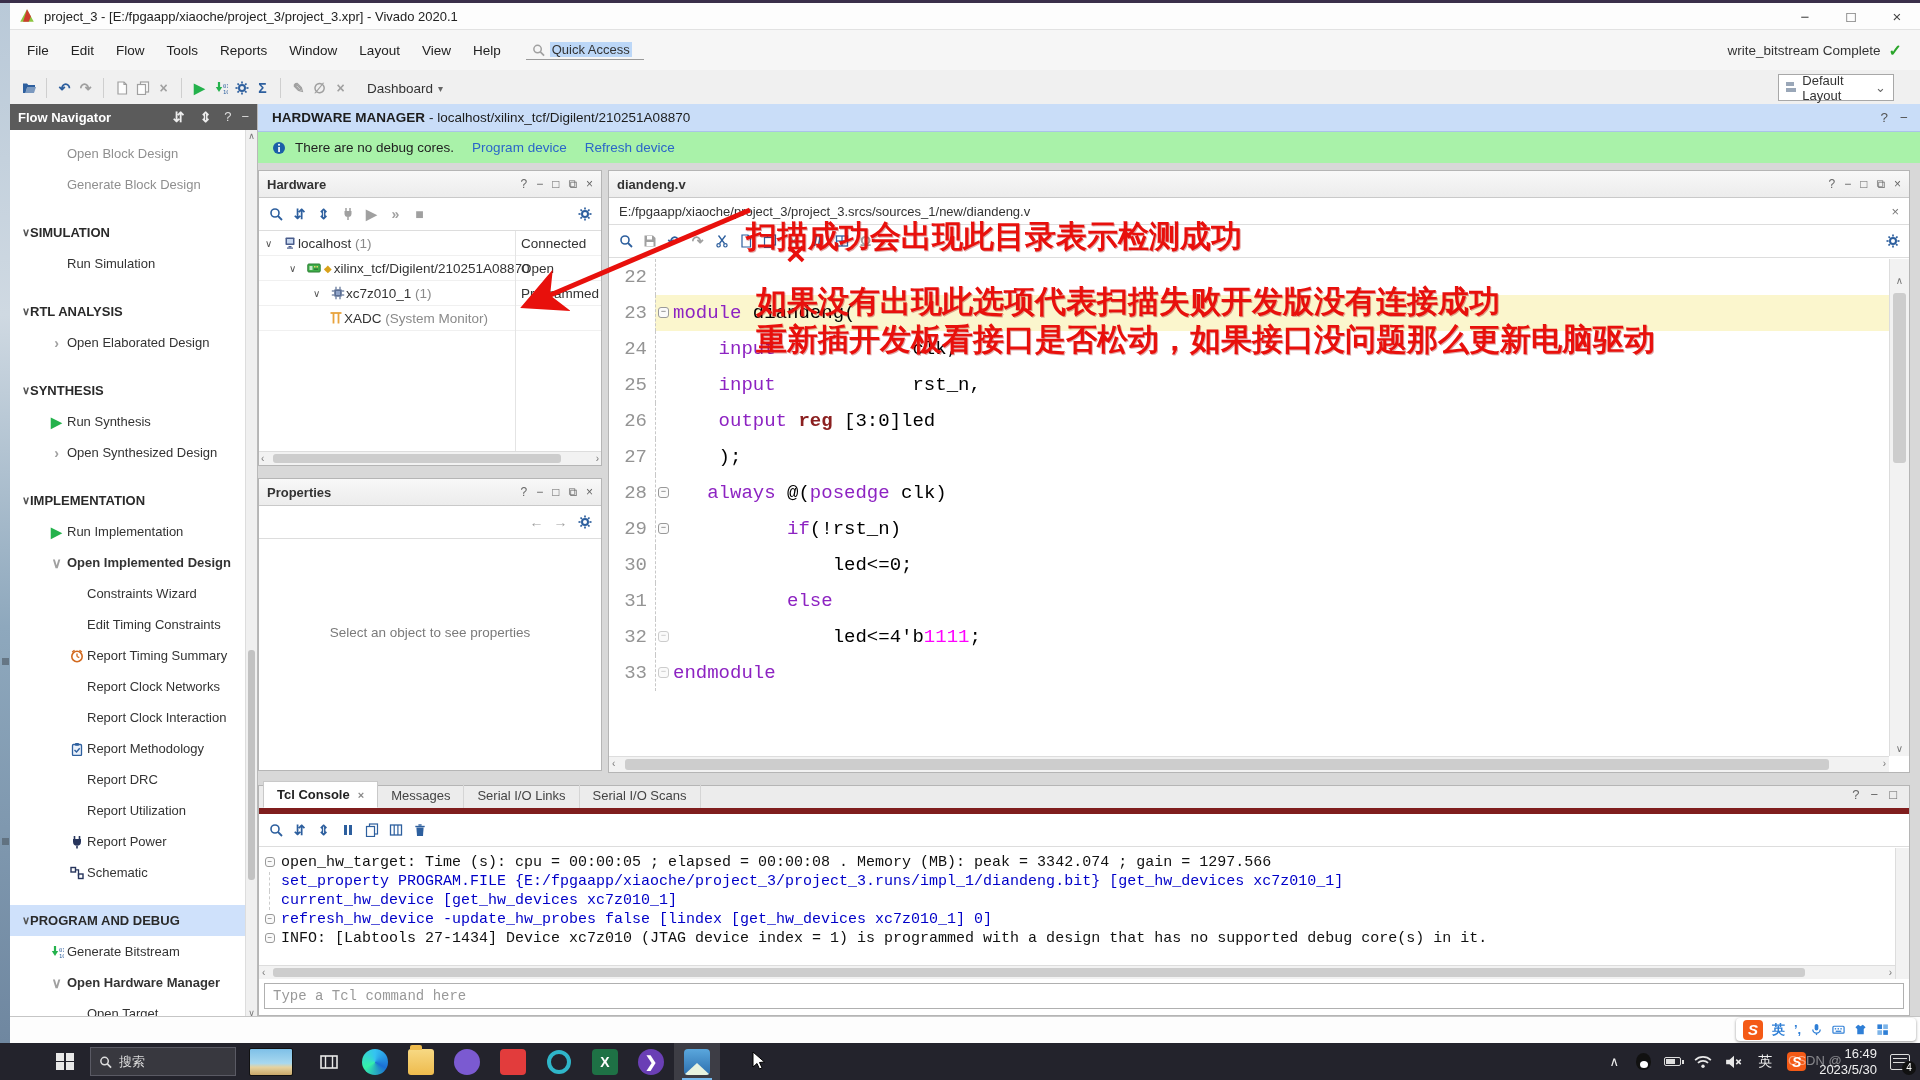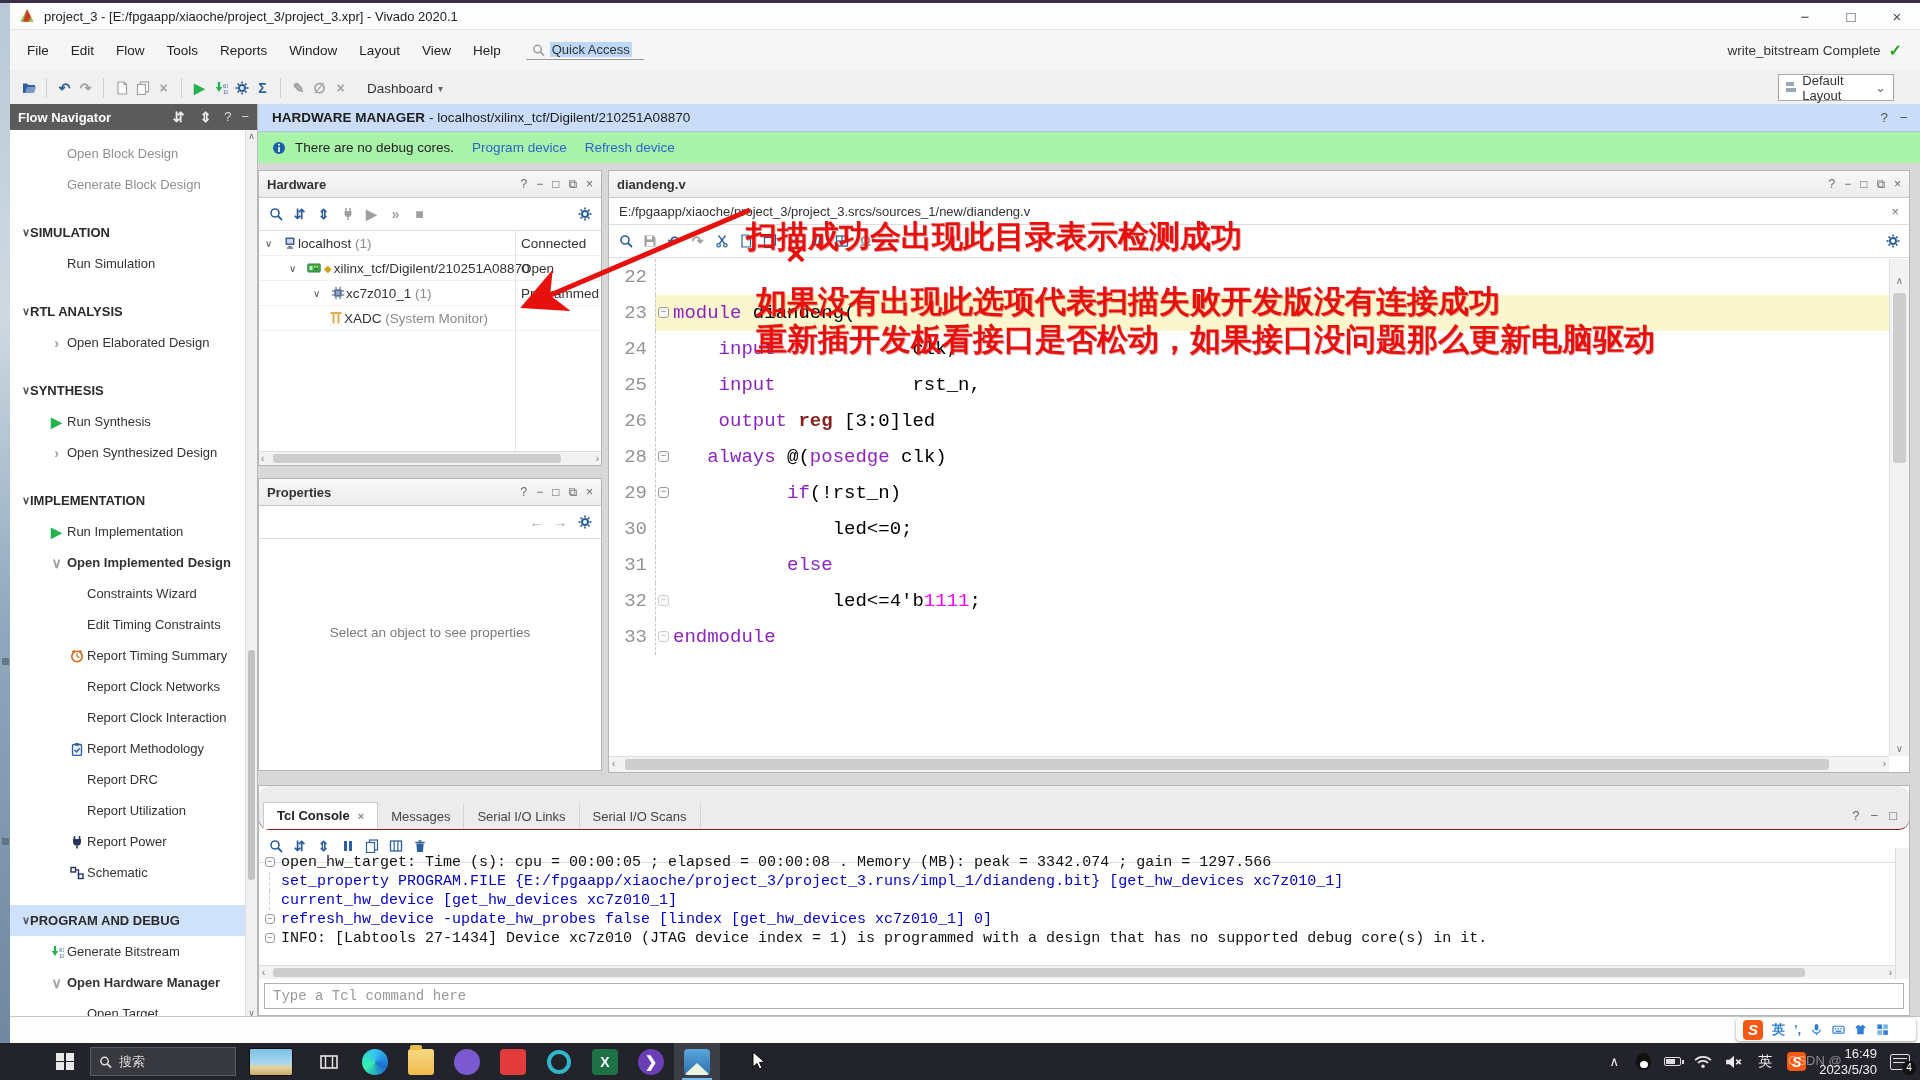--- a/index.html
+++ b/index.html
@@ -102,21 +102,21 @@
   .code-line.hl .ct, .code-line.hl .fold { background:#fbf6cd; }
   .kw { color:#8d23c2; } .rg { color:#8b2020; font-weight:bold; } .nm { color:#f0f; }
   .ed-vsb { position:absolute; right:0; top:88px; bottom:16px; width:20px; background:#f2f2f2; border-left:1px solid #ddd; font-size:10px; color:#777; text-align:center; }
   .ed-vsb .up { margin-top:16px; } .ed-vsb .dn { position:absolute; bottom:2px; left:0; right:0; }
   .ed-vsb .thumb { position:absolute; left:3px; right:3px; top:34px; height:170px; background:#cdcdcd; border-radius:3px; }
   .ed-green { position:absolute; right:4px; top:104px; width:12px; height:11px; background:#29d029; }
   .ed-hsb { position:absolute; left:0; right:20px; bottom:0; height:16px; background:#f2f2f2; border-top:1px solid #ddd; color:#777; font-size:10px; }
   .ed-hsb .thumb { position:absolute; left:16px; right:60px; top:2px; bottom:2px; background:#cdcdcd; border-radius:3px; }
 
   
-  .con-tabs { height:44px; background:#ececec; border-bottom:1px solid #7f1d1d; display:flex; align-items:flex-end; padding-left:4px;border-radius:10px; }
+  .con-tabs { height:28px; background:#ececec; border-bottom:6px solid #7f1d1d; display:flex; align-items:flex-end; padding-left:4px; }
   .con-tab { padding:5px 13px; font-size:13px; color:#444; border-right:1px solid #d5d5d5; display:flex; gap:8px; align-items:center; }
   .con-tab.active { background:#fff; border:1px solid #c9c9c9; border-bottom:1px solid #fff; font-weight:bold; color:#222; }
   .con-tab .x { color:#888; font-size:11px; }
   .con-hic { margin-left:auto; display:flex; gap:11px; color:#666; padding:0 12px 6px 0; }
   .con-log { position:absolute; left:0; right:14px; top:62px; bottom:56px; overflow:hidden; font-family:"Liberation Mono", monospace; font-size:15px; padding-top:5px; }
   .con-line { height:19px; line-height:19px; display:flex; white-space:pre; }
   .con-line .fold { width:22px; flex:none; position:relative; }
   .con-line .fold .fg { position:absolute; left:6px; top:4px; width:10px; height:10px; border:1px solid #999; border-radius:3px; background:#fafafa; font-size:8px; line-height:8px; text-align:center; color:#666; }
   .con-line .fold .gd { position:absolute; left:10px; top:0; bottom:0; border-left:1px dashed #ccc; }
   .con-line.k .tx { color:#111; } .con-line.b .tx { color:#0000c8; }
@@ -749,20 +749,25 @@
           </div>
           <div class="code-line">
             <span class="ln">25</span>
             <span class="fold"></span>
             <span class="ct"><span>    </span><span class="kw">input</span><span>            rst_n,</span></span>
           </div>
           <div class="code-line">
             <span class="ln">26</span>
             <span class="fold"></span>
             <span class="ct"><span>    </span><span class="kw">output</span><span> </span><span class="rg">reg</span><span> [3:0]led</span></span>
+          </div>
+          <div class="code-line">
+            <span class="ln">27</span>
+            <span class="fold"></span>
+            <span class="ct"><span>    );</span></span>
           </div>
           <div class="code-line">
             <span class="ln">28</span>
             <span class="fold">
               <span class="fg">−</span>
             </span>
             <span class="ct"><span>   </span><span class="kw">always</span><span> @(</span><span class="kw">posedge</span><span> clk)</span></span>
           </div>
           <div class="code-line">
             <span class="ln">29</span>

